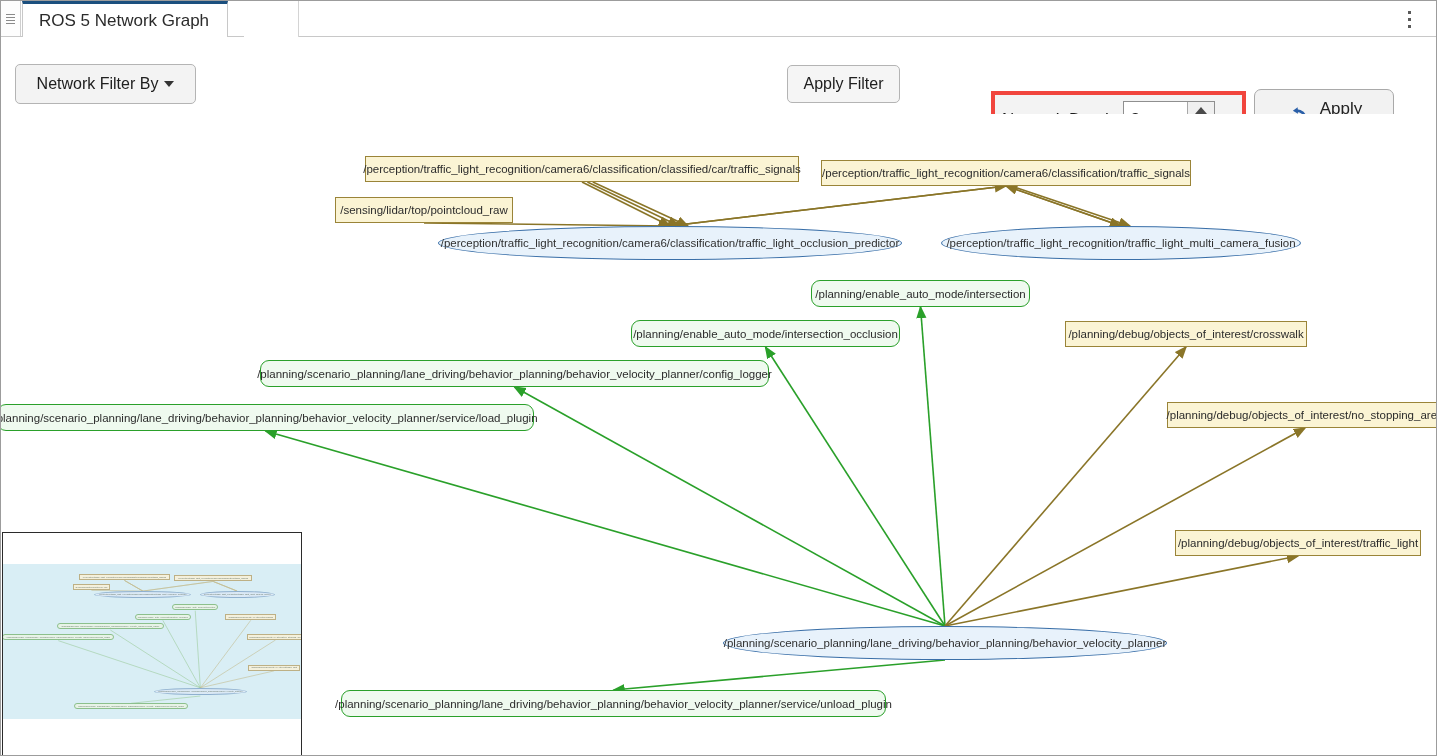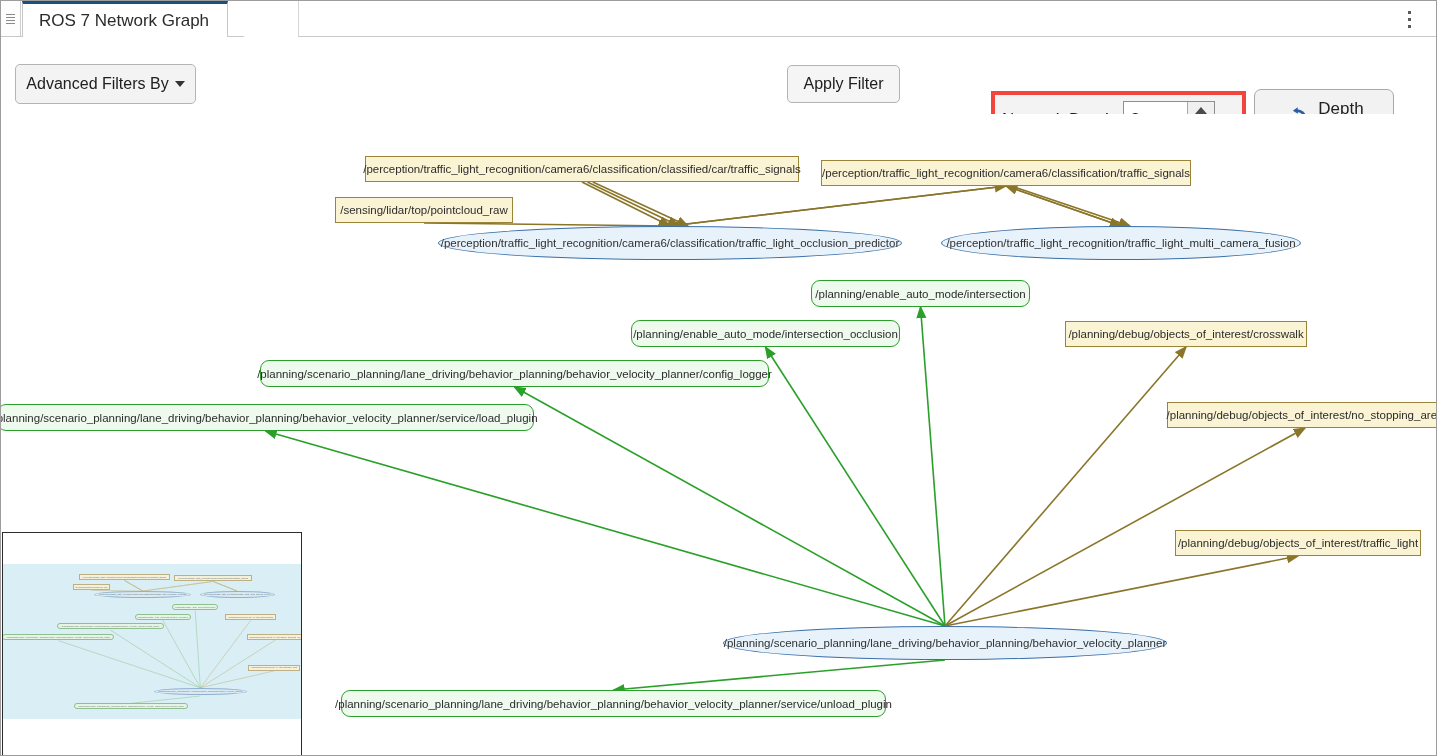--- a/index.html
+++ b/index.html
@@ -244,34 +244,34 @@
   <div id="tabbar">
     <div id="menu-handle">
       <span class="bars">
           <i></i>
           <i></i>
           <i></i>
           <i></i>
         </span>
     </div>
     <div id="tab-active">
-      <span>ROS 7 Network Graph</span>
+      <span>ROS 5 Network Graph</span>
     </div>
     <div id="tab-empty"></div>
     <div id="tab-overflow">
       <i></i>
         <i></i>
         <i></i>
     </div>
   </div>
 
   <div id="toolbar">
 
     <div class="btn" id="adv-filter">
-      <span>Advanced Filters By</span>
+      <span>Network Filter By</span>
       <span class="caret"></span>
     </div>
 
 
     <div class="btn" id="apply-filters">
       <span>Apply Filter</span>
     </div>
 
     <div id="depth-group">
       <span id="depth-label">Network Depth</span>
@@ -290,21 +290,21 @@
 
     <div id="clear-filters">
       <span class="reset-icon">
         <svg viewBox="0 0 24 24" width="26" height="26">
           <path d="M12 4.2 A7.8 7.8 0 1 1 4.6 14.6" fill="none" stroke="#2a5fa8" stroke-width="2.6" stroke-linecap="round"></path>
           <path d="M12.6 1.2 L8.2 4.3 L12.9 7.2 Z" fill="#2a5fa8"></path>
           <circle cx="12" cy="12" r="3.1" fill="none" stroke="#2a5fa8" stroke-width="2.1"></circle>
         </svg>
       </span>
       <span class="lbl">
-        <span>Depth</span><br>
+        <span>Apply</span><br>
         <span>Filters</span>
       </span>
     </div>
   </div>
 
   <div id="canvas">
     <svg id="edges">
       <defs>
         <marker id="ah-topic" markerWidth="9" markerHeight="9" refX="7" refY="3.2" orient="auto">
           <path d="M0,0 L8,3.2 L0,6.4 z" fill="#8a7528"></path>

